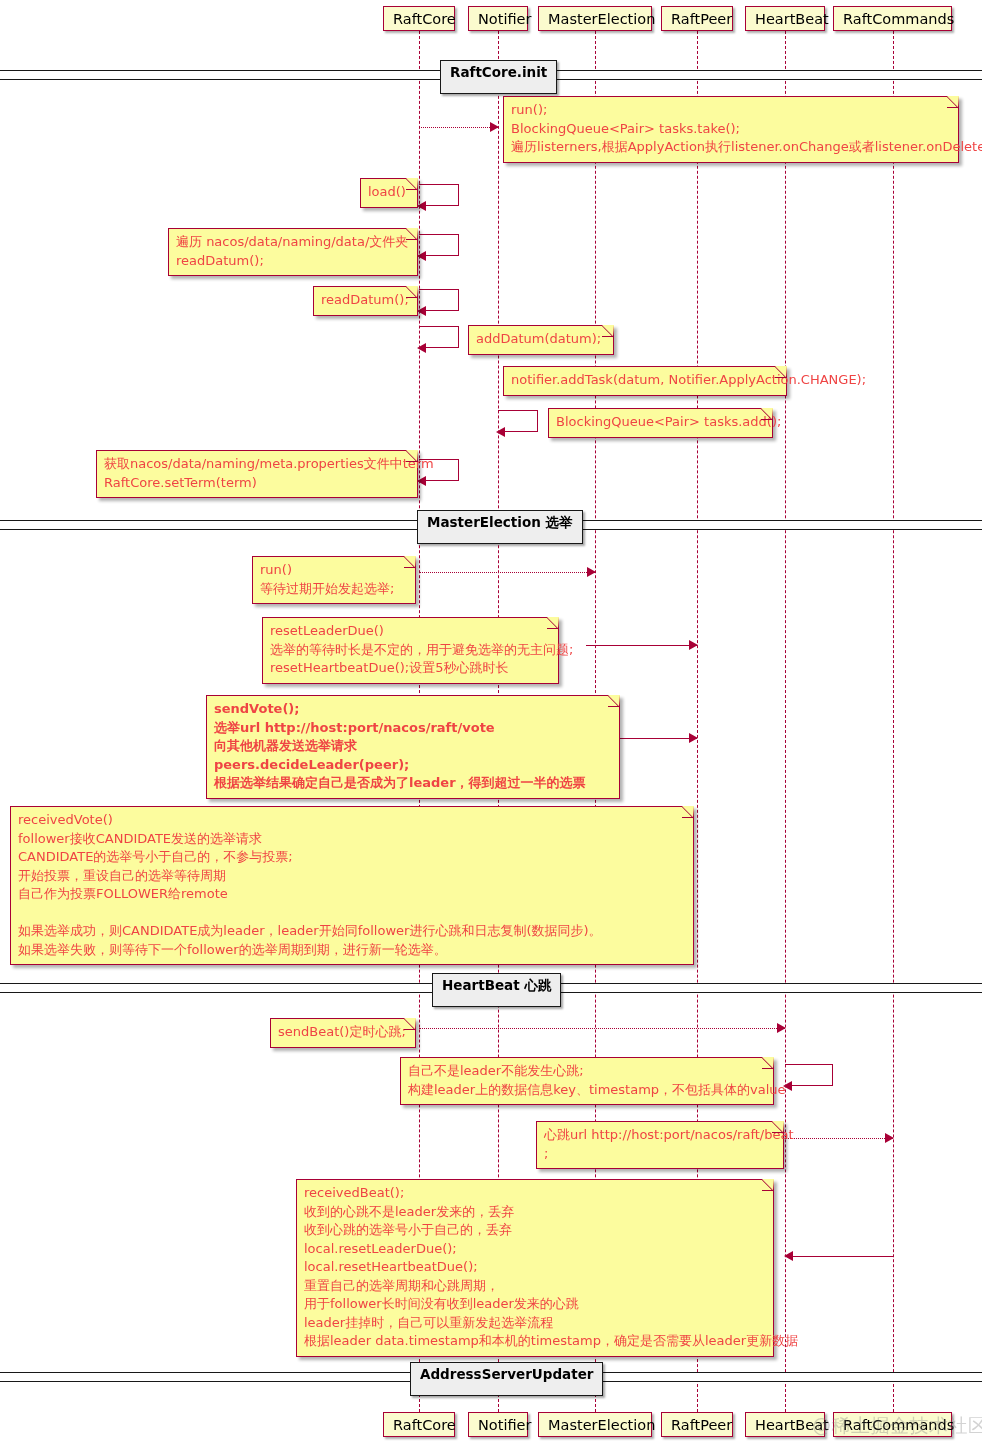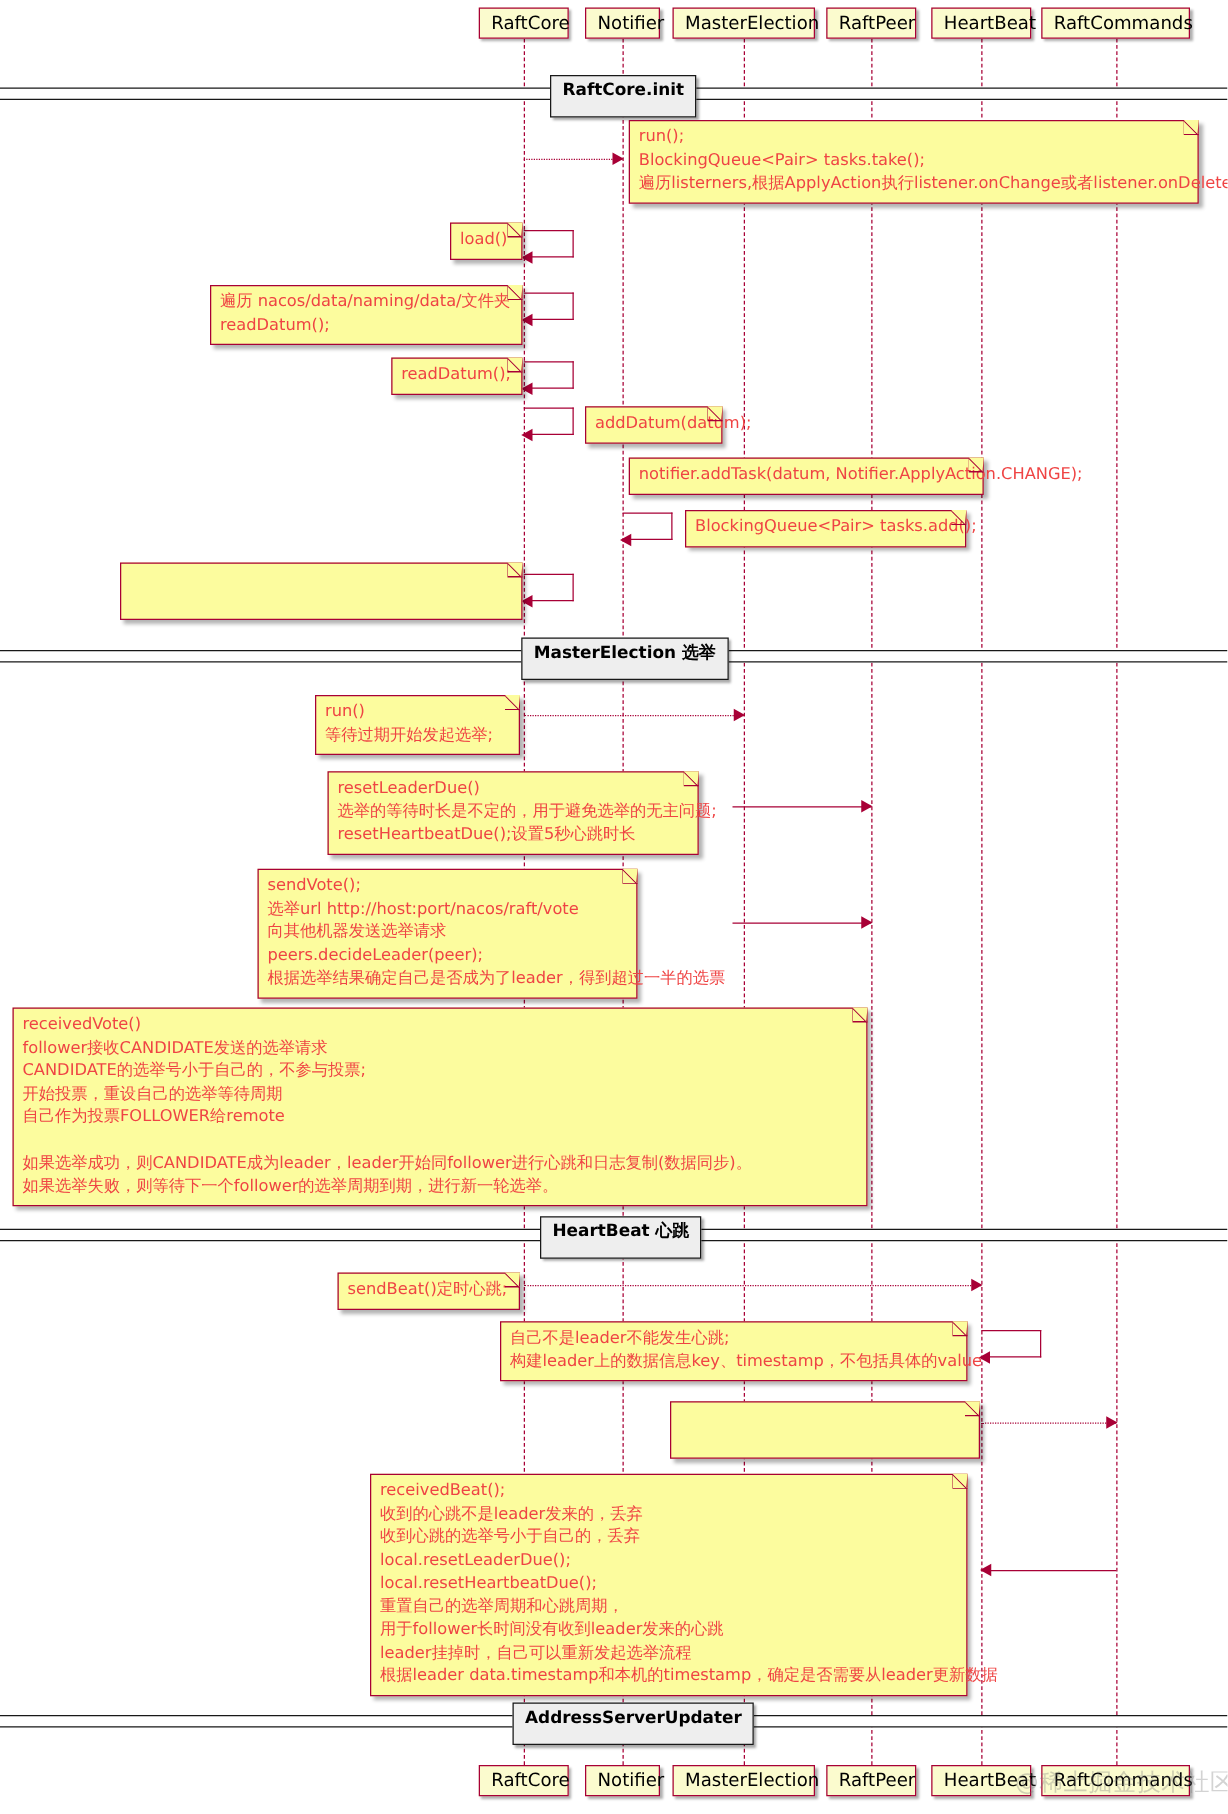--- a/index.html
+++ b/index.html
@@ -260,46 +260,48 @@
       <div class="line"></div>
       <div class="head left"></div>
     </div>
     <div class="note" style="left: 503px; top: 96px; width: 456px; min-height: 62px;"><div class="fold"><i></i></div><div>run();
 BlockingQueue&lt;Pair&gt; tasks.take();
 遍历listerners,根据ApplyAction执行listener.onChange或者listener.onDelete</div></div>
     <div class="note" style="left: 360px; top: 178px; width: 58px; min-height: 28px;"><div class="fold"><i></i></div><div>load()</div></div>
     <div class="note" style="left: 168px; top: 228px; width: 250px; min-height: 46px;"><div class="fold"><i></i></div><div>遍历 nacos/data/naming/data/文件夹
 readDatum();</div></div>
     <div class="note" style="left: 313px; top: 286px; width: 105px; min-height: 28px;"><div class="fold"><i></i></div><div>readDatum();</div></div>
-    <div class="note" style="left: 468px; top: 325px; width: 110px; min-height: 28px;"><div class="fold"><i></i></div><div>addDatum(datum);</div></div>
+    <div class="note" style="left: 468px; top: 325px; width: 146px; min-height: 28px;"><div class="fold"><i></i></div><div>addDatum(datum);</div></div>
     <div class="note" style="left: 503px; top: 366px; width: 284px; min-height: 28px;"><div class="fold"><i></i></div><div>notifier.addTask(datum, Notifier.ApplyAction.CHANGE);</div></div>
     <div class="note" style="left: 548px; top: 408px; width: 225px; min-height: 28px;"><div class="fold"><i></i></div><div>BlockingQueue&lt;Pair&gt; tasks.add();</div></div>
-    <div class="note" style="left: 96px; top: 450px; width: 322px; min-height: 46px;"><div class="fold"><i></i></div></div>
+    <div class="note" style="left: 96px; top: 450px; width: 322px; min-height: 46px;"><div class="fold"><i></i></div><div>获取nacos/data/naming/meta.properties文件中term
+RaftCore.setTerm(term)</div></div>
     <div class="note" style="left: 252px; top: 556px; width: 164px; min-height: 46px;"><div class="fold"><i></i></div><div>run()
 等待过期开始发起选举;</div></div>
     <div class="note" style="left: 262px; top: 617px; width: 297px; min-height: 64px;"><div class="fold"><i></i></div><div>resetLeaderDue()
 选举的等待时长是不定的，用于避免选举的无主问题;
 resetHeartbeatDue();设置5秒心跳时长</div></div>
-    <div class="note" style="left: 206px; top: 695px; width: 304px; min-height: 100px;"><div class="fold"><i></i></div><div>sendVote();
+    <div class="note" style="left: 206px; top: 695px; width: 414px; min-height: 100px; font-weight: bold;"><div class="fold"><i></i></div><div>sendVote();
 选举url http://host:port/nacos/raft/vote
 向其他机器发送选举请求
 peers.decideLeader(peer);
 根据选举结果确定自己是否成为了leader，得到超过一半的选票</div></div>
     <div class="note" style="left: 10px; top: 806px; width: 684px; min-height: 148px;"><div class="fold"><i></i></div><div>receivedVote()
 follower接收CANDIDATE发送的选举请求
 CANDIDATE的选举号小于自己的，不参与投票;
 开始投票，重设自己的选举等待周期
 自己作为投票FOLLOWER给remote
 
 如果选举成功，则CANDIDATE成为leader，leader开始同follower进行心跳和日志复制(数据同步)。
 如果选举失败，则等待下一个follower的选举周期到期，进行新一轮选举。</div></div>
     <div class="note" style="left: 270px; top: 1018px; width: 146px; min-height: 28px;"><div class="fold"><i></i></div><div>sendBeat()定时心跳;</div></div>
     <div class="note" style="left: 400px; top: 1057px; width: 374px; min-height: 46px;"><div class="fold"><i></i></div><div>自己不是leader不能发生心跳;
 构建leader上的数据信息key、timestamp，不包括具体的value</div></div>
-    <div class="note" style="left: 536px; top: 1121px; width: 248px; min-height: 46px;"><div class="fold"><i></i></div></div>
+    <div class="note" style="left: 536px; top: 1121px; width: 248px; min-height: 46px;"><div class="fold"><i></i></div><div>心跳url http://host:port/nacos/raft/beat
+;</div></div>
     <div class="note" style="left: 296px; top: 1179px; width: 478px; min-height: 172px;"><div class="fold"><i></i></div><div>receivedBeat();
 收到的心跳不是leader发来的，丢弃
 收到心跳的选举号小于自己的，丢弃
 local.resetLeaderDue();
 local.resetHeartbeatDue();
 重置自己的选举周期和心跳周期，
 用于follower长时间没有收到leader发来的心跳
 leader挂掉时，自己可以重新发起选举流程
 根据leader data.timestamp和本机的timestamp，确定是否需要从leader更新数据</div></div>
     <div class="watermark" style="left: 812px; top: 1413px;">@稀土掘金技术社区</div>

